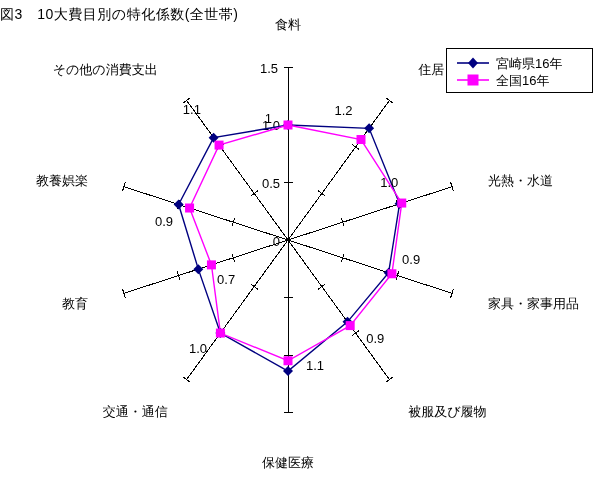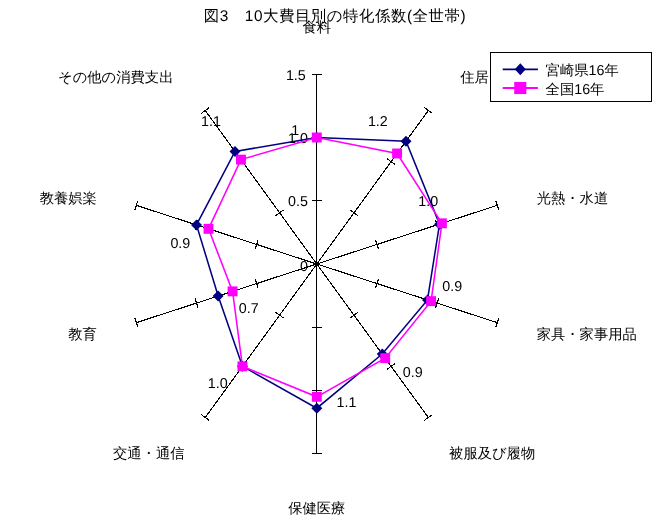--- a/index.html
+++ b/index.html
@@ -19,21 +19,21 @@
   #root {
     position: relative;
     width: 609px;
     height: 484px;
   }
   #chart-title {
     position: absolute;
     top: 6px;
     left: 0;
     width: 609px;
-    text-align: center;
+    text-align: left;
     font-size: 14px;
     letter-spacing: 0.5px;
     white-space: nowrap;
   }
   svg#radar {
     position: absolute;
     top: 0;
     left: 0;
     width: 609px;
     height: 484px;

